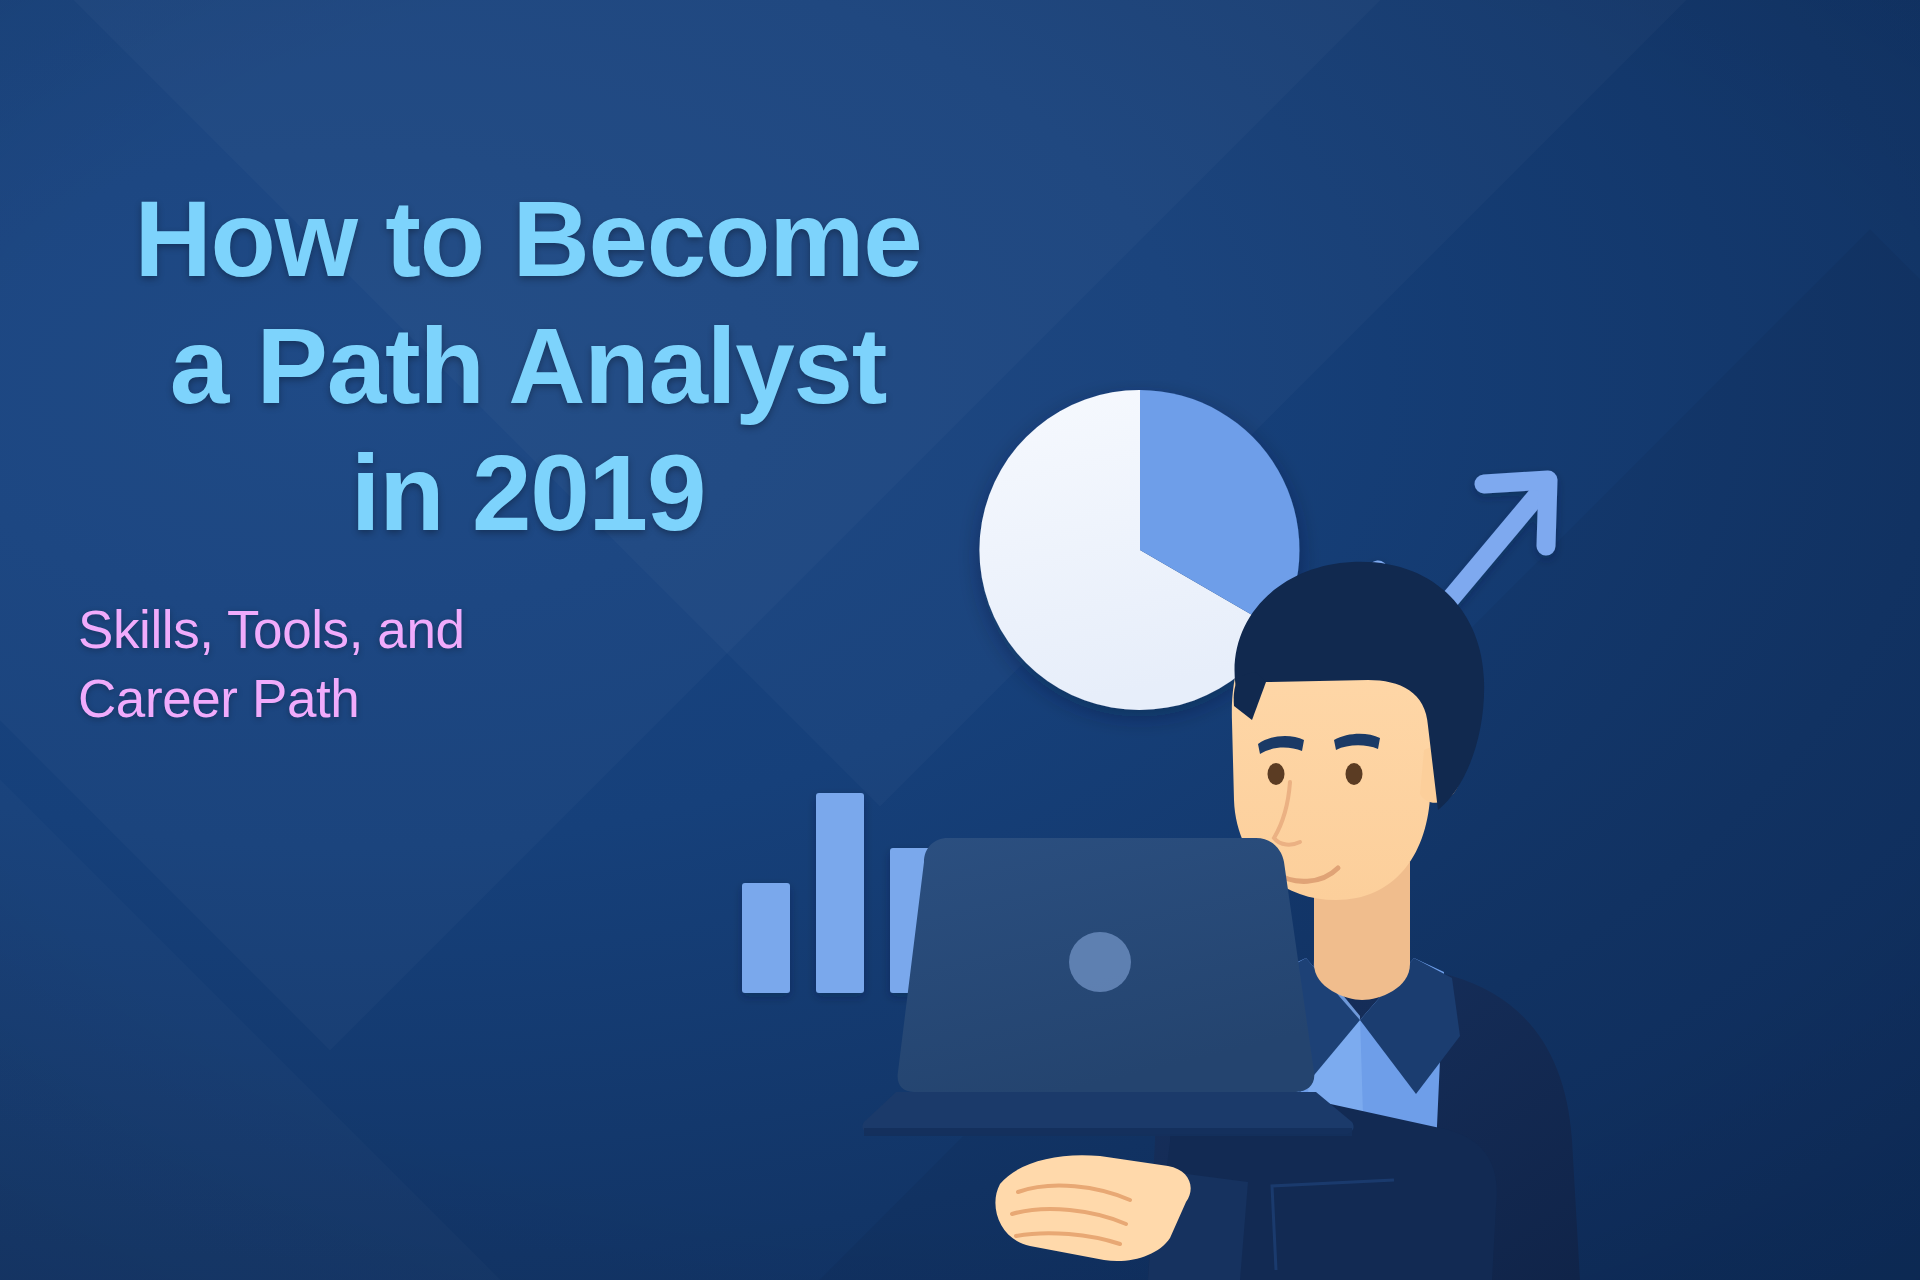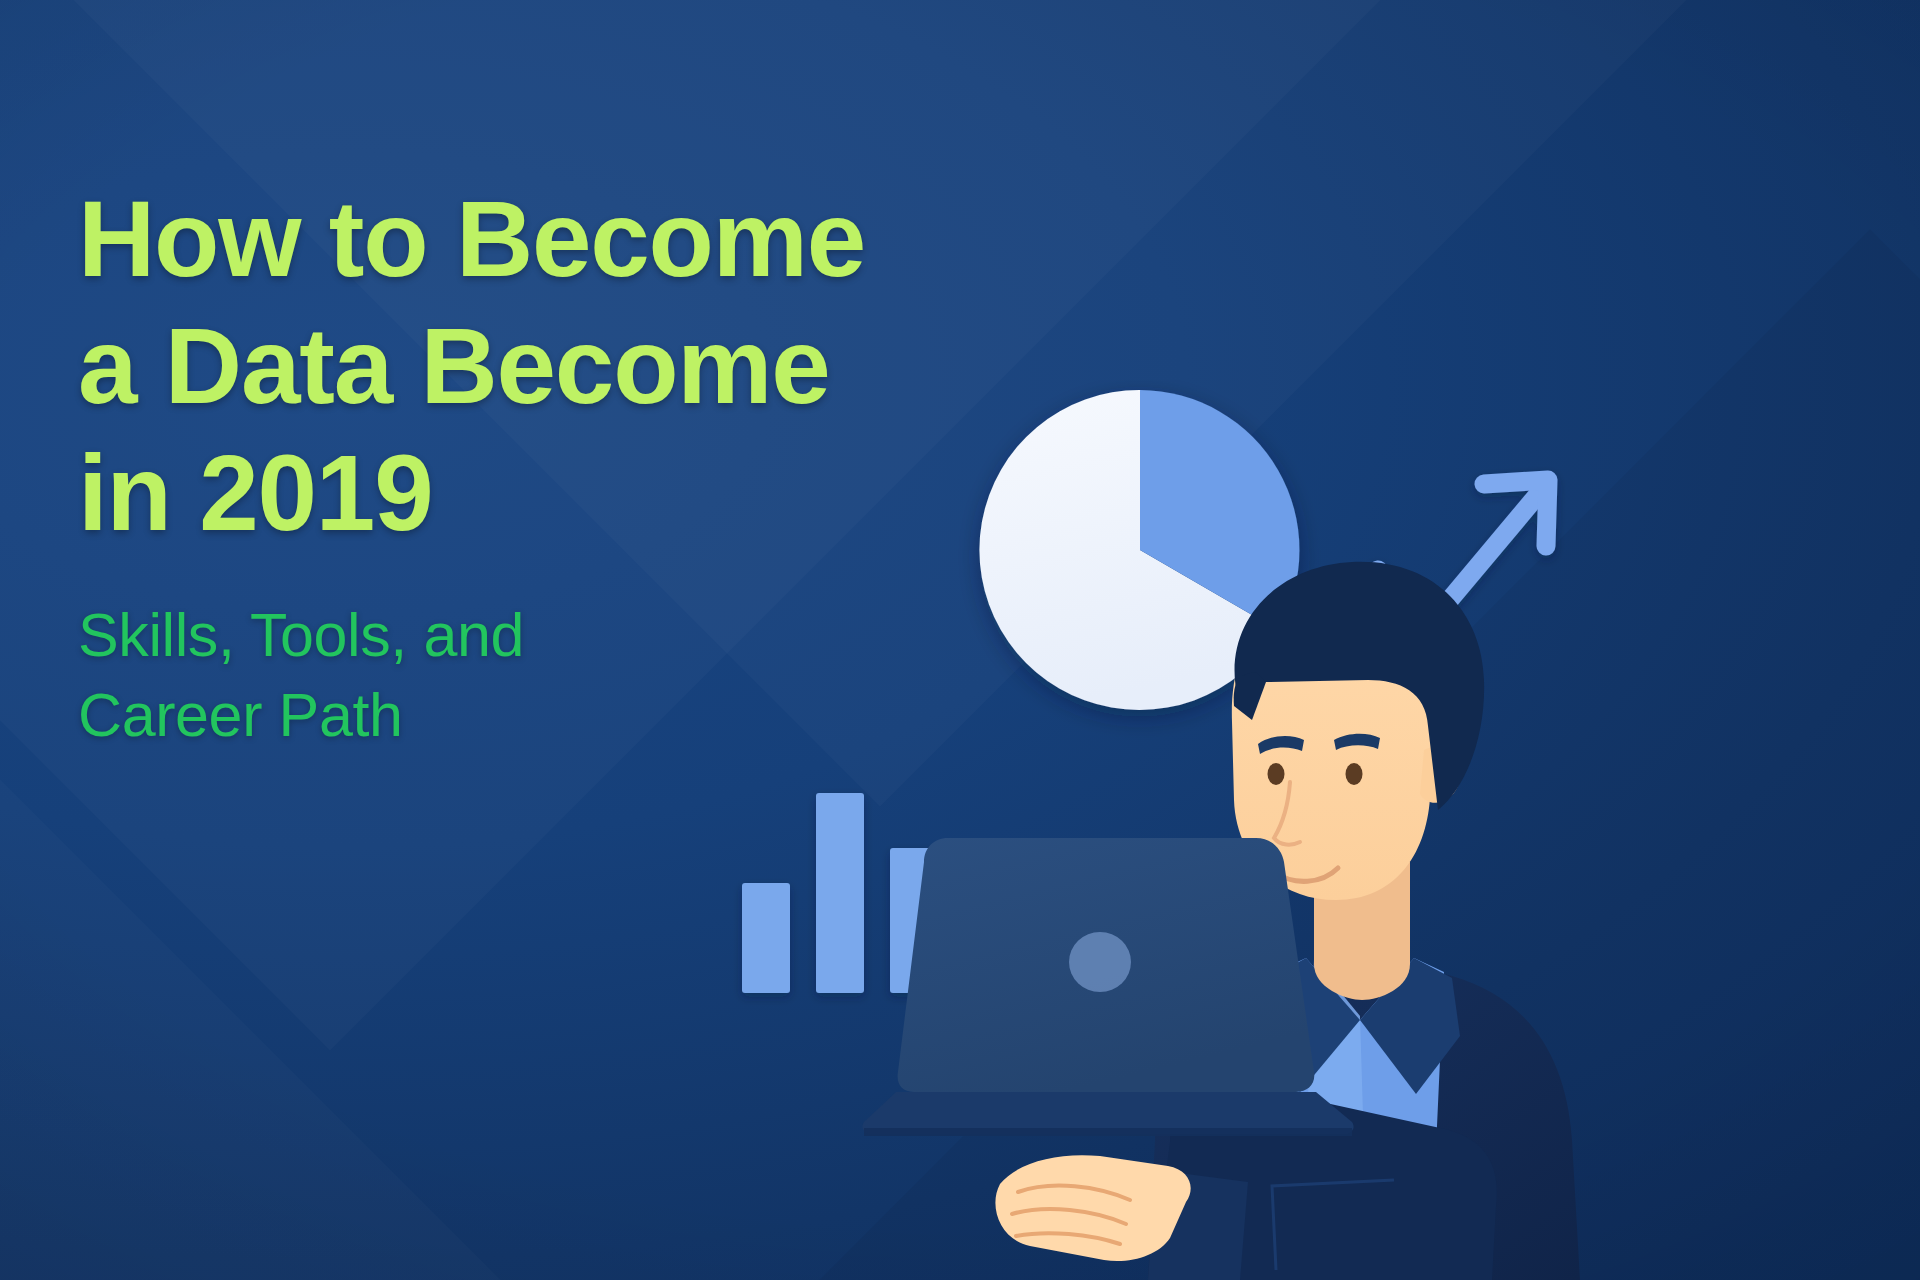--- a/index.html
+++ b/index.html
@@ -59,33 +59,34 @@
   }
 
   
   .text-block {
     position: absolute;
     left: 78px;
     top: 176px;
     width: 900px;
   }
   .headline {
-    color: #bef264;
+    color: #7dd3fc;
     font-size: 107px;
     font-weight: 700;
     line-height: 1.185;
     letter-spacing: -1.2px;
     margin: 0;
     text-shadow: 0 3px 7px rgba(0,0,0,0.30);
+    text-align: center;
   }
   .headline .hl-line { display: block; white-space: nowrap; }
   .subhead {
     margin: 40px 0 0 0;
-    color: #22c55e;
-    font-size: 61px;
+    color: #f0abfc;
+    font-size: 53px;
     font-weight: 400;
     line-height: 1.30;
     letter-spacing: -0.4px;
     text-shadow: 0 2px 6px rgba(0,0,0,0.28);
   }
   .subhead .sub-line { display: block; white-space: nowrap; }
 
   
   .illustration {
     position: absolute;
@@ -104,21 +105,21 @@
   <div class="bg-base"></div>
   <div class="bg-diag-1"></div>
   <div class="bg-diag-2"></div>
   <div class="bg-diag-4"></div>
   <div class="bg-diag-3"></div>
   <div class="bg-vign"></div>
 
   <div class="text-block">
     <h1 class="headline">
       <span class="hl-line">How to Become</span>
-      <span class="hl-line">a Data Become</span>
+      <span class="hl-line">a Path Analyst</span>
       <span class="hl-line">in 2019</span>
     </h1>
     <p class="subhead">
       <span class="sub-line">Skills, Tools, and</span>
       <span class="sub-line">Career Path</span>
     </p>
   </div>
 
   <div class="illustration">
     <svg width="1220" height="900" viewBox="0 0 1220 900" xmlns="http://www.w3.org/2000/svg">

